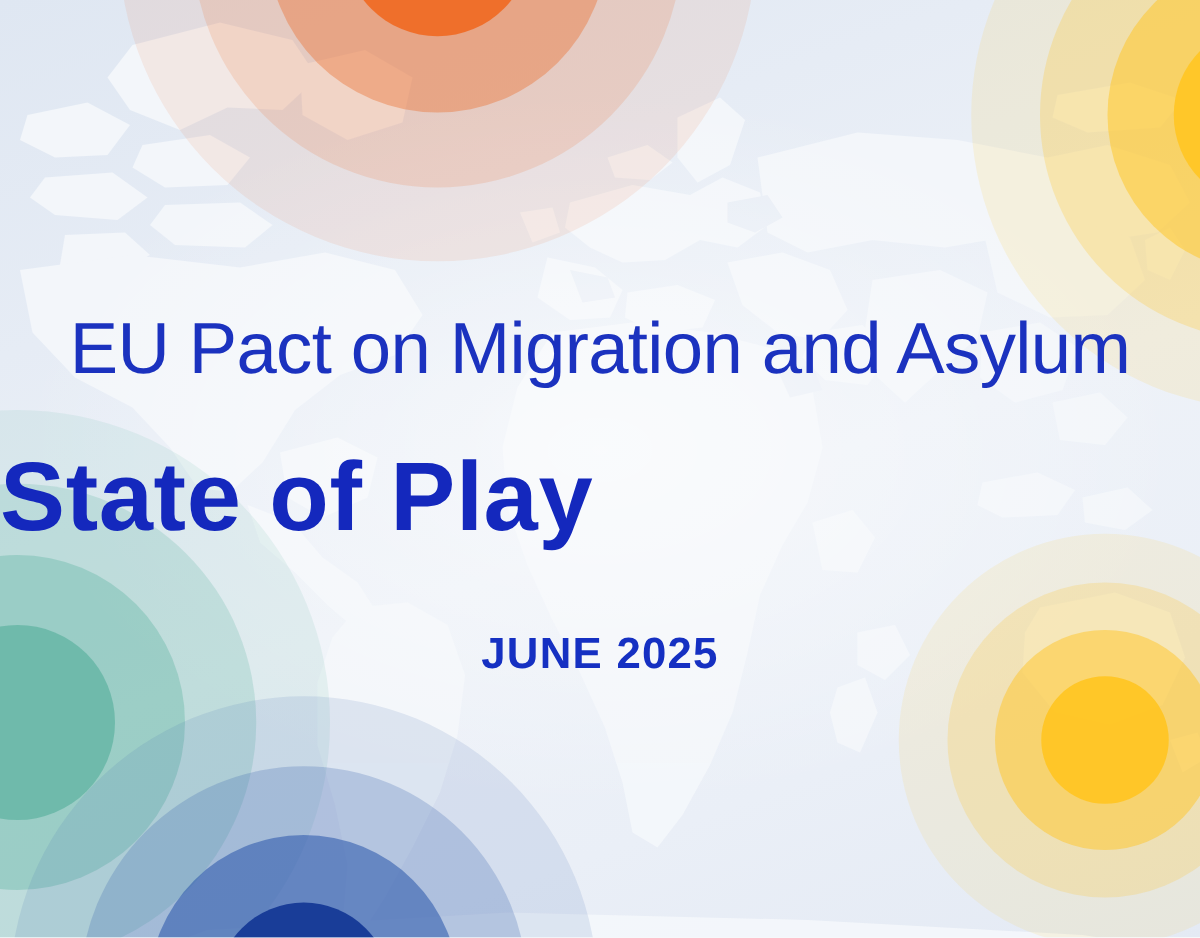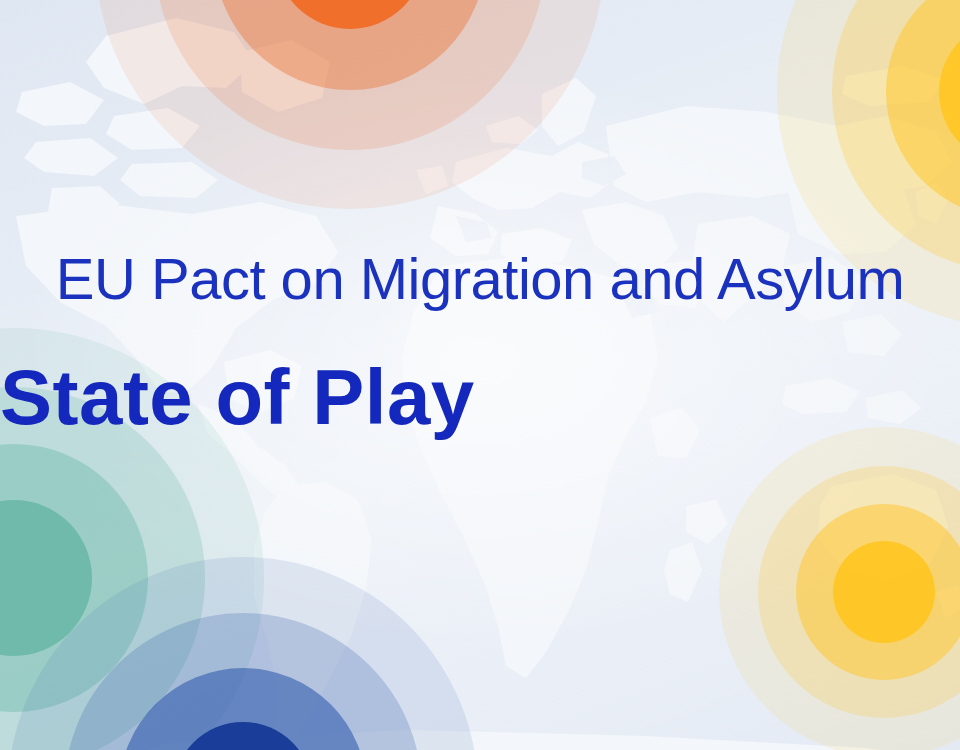--- a/index.html
+++ b/index.html
@@ -259,15 +259,16 @@
   <div class="rings deco-blue">
     <span class="ring r1"></span>
     <span class="ring r2"></span>
     <span class="ring r3"></span>
     <span class="ring r4"></span>
   </div>
 
   <div class="content">
     <div class="headline">EU Pact on Migration and Asylum</div>
     <div class="main-title">State of Play</div>
+    <div class="date-line">JUNE 2025</div>
   </div>
 
 </div>
 
 </body></html>

